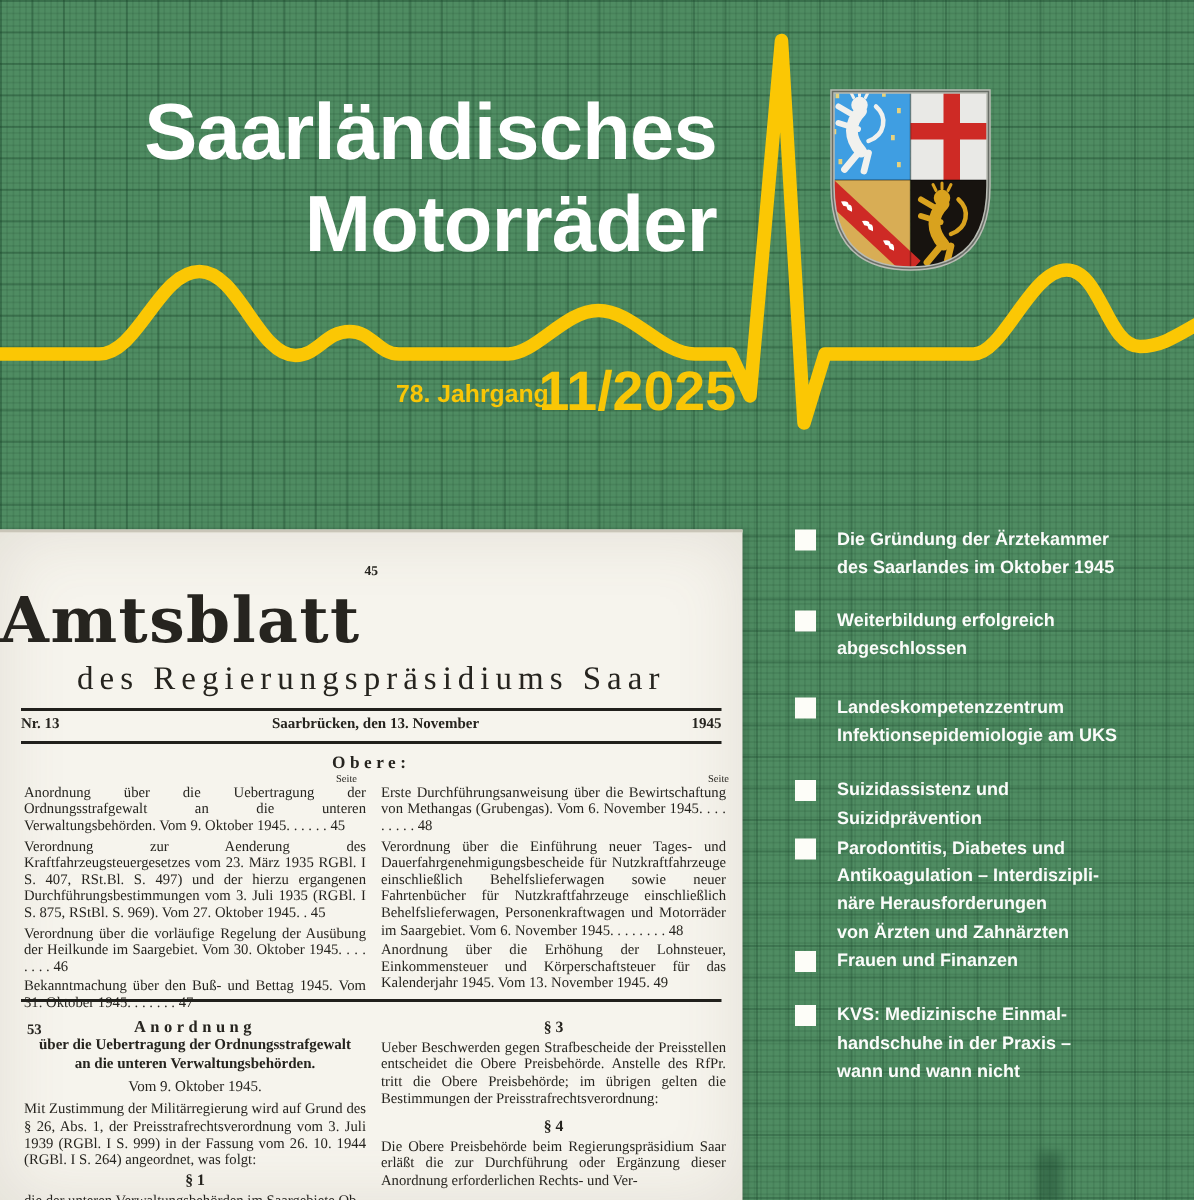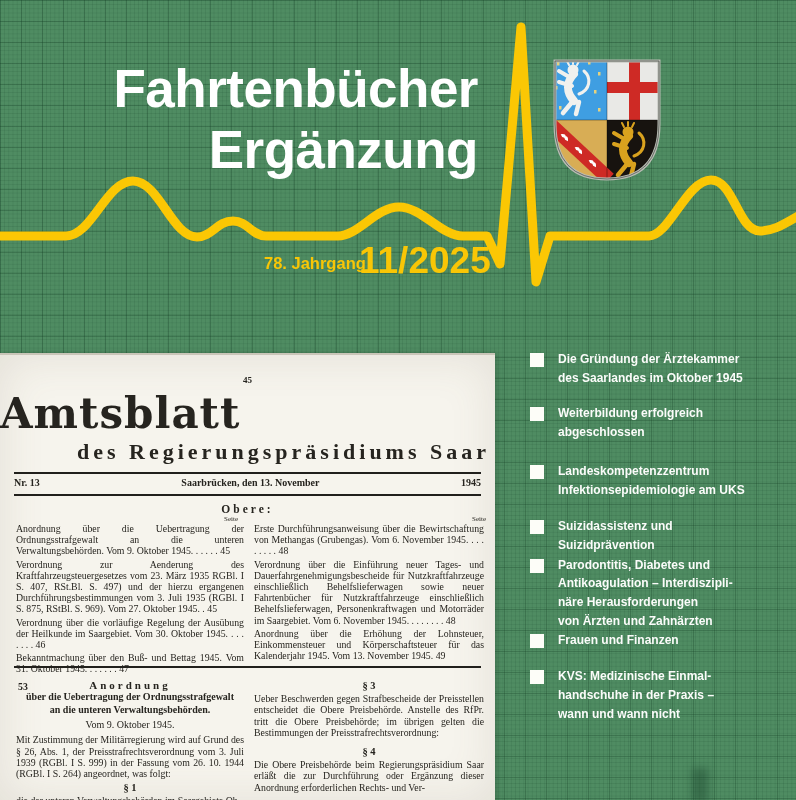--- a/index.html
+++ b/index.html
@@ -33,22 +33,22 @@
   .mb17{margin-bottom:17px}.mb20{margin-bottom:20px}.mb18{margin-bottom:18px}
   .mb1{margin-bottom:1px}.mb19{margin-bottom:19px}
   
   #page{left:0;top:353px;width:495px;height:447px;background:#f6f4ed;
     overflow:hidden;color:#26241f;font-family:"Liberation Serif",serif;
     border-top:2px solid #c9c5b8;
     box-shadow:inset 0 0 46px rgba(110,100,75,.14), 2px 0 5px rgba(0,0,0,.18);}
   #pg-num{top:20px;left:0;width:100%;text-align:center;font-size:9px;font-weight:700;}
   #amtsblatt{top:34px;left:0;width:100%;font-weight:700;font-size:42px;
     font-family:"DejaVu Serif",serif;letter-spacing:1px;}
-  #amts-sub{top:84px;left:0;width:100%;text-align:center;font-weight:700;font-size:22px;
-    letter-spacing:4px;margin-left:36px;}
+  #amts-sub{top:84px;left:0;width:100%;text-align:center;font-weight:400;font-size:22px;
+    letter-spacing:4px;}
   .rule{left:14px;width:467px;background:#21201c;}
   #rule1{top:117px;height:2px;}
   #rule2{top:139px;height:1.5px;}
   #rule3{top:311px;height:1.5px;}
   #issue-row{top:122px;left:14px;width:467px;display:flex;font-size:10px;font-weight:700;}
   #issue-row .c{flex:1;text-align:center;}
   #inhalt{top:148px;left:0;width:100%;text-align:center;font-weight:700;font-size:11.5px;letter-spacing:3px;}
   .seite{font-size:7px;top:160px;}
   #seite-l{left:224px;} #seite-r{left:472px;}
   .toc-col{top:168px;font-size:9.8px;line-height:11.2px;text-align:justify;}
@@ -74,22 +74,22 @@
   <svg id="ekg" class="abs" width="796" height="800" viewBox="0 0 796 800">
     <path d="M -12 236 H 66 C 92 236 106 181 133 181 C 159 181 172 237 197 237
              C 212 237 217 221 233 221 C 248 221 252 236 266 236 H 338
              C 358 236 376 207 399 207 C 422 207 441 236 463 236 H 487
              L 500 264 L 521 27 L 536 282 L 550 236 H 649
              C 669 236 687 180 711 180 C 734 180 738 231 760 231
              C 773 231 781 226 800 215" fill="none" stroke="#fbc704" stroke-width="9" stroke-linecap="round" stroke-linejoin="round"></path>
   </svg>
 
   <div id="journal-title" class="abs">
-    <span>Fahrtenbücher</span>
-    <span>Ergänzung</span>
+    <span>Saarländisches</span>
+    <span>Motorräder</span>
   </div>
 
   <div id="volume" class="abs">78. Jahrgang</div>
   <div id="issue" class="abs">11/2025</div>
 
   <svg id="coat" class="abs" width="110" height="124" viewBox="0 0 110 124">
     <defs>
         <clipPath id="shieldClip">
       <path d="M3 3 H107 V66 Q107 121 55 121 Q3 121 3 66 Z"></path>
     </clipPath>

